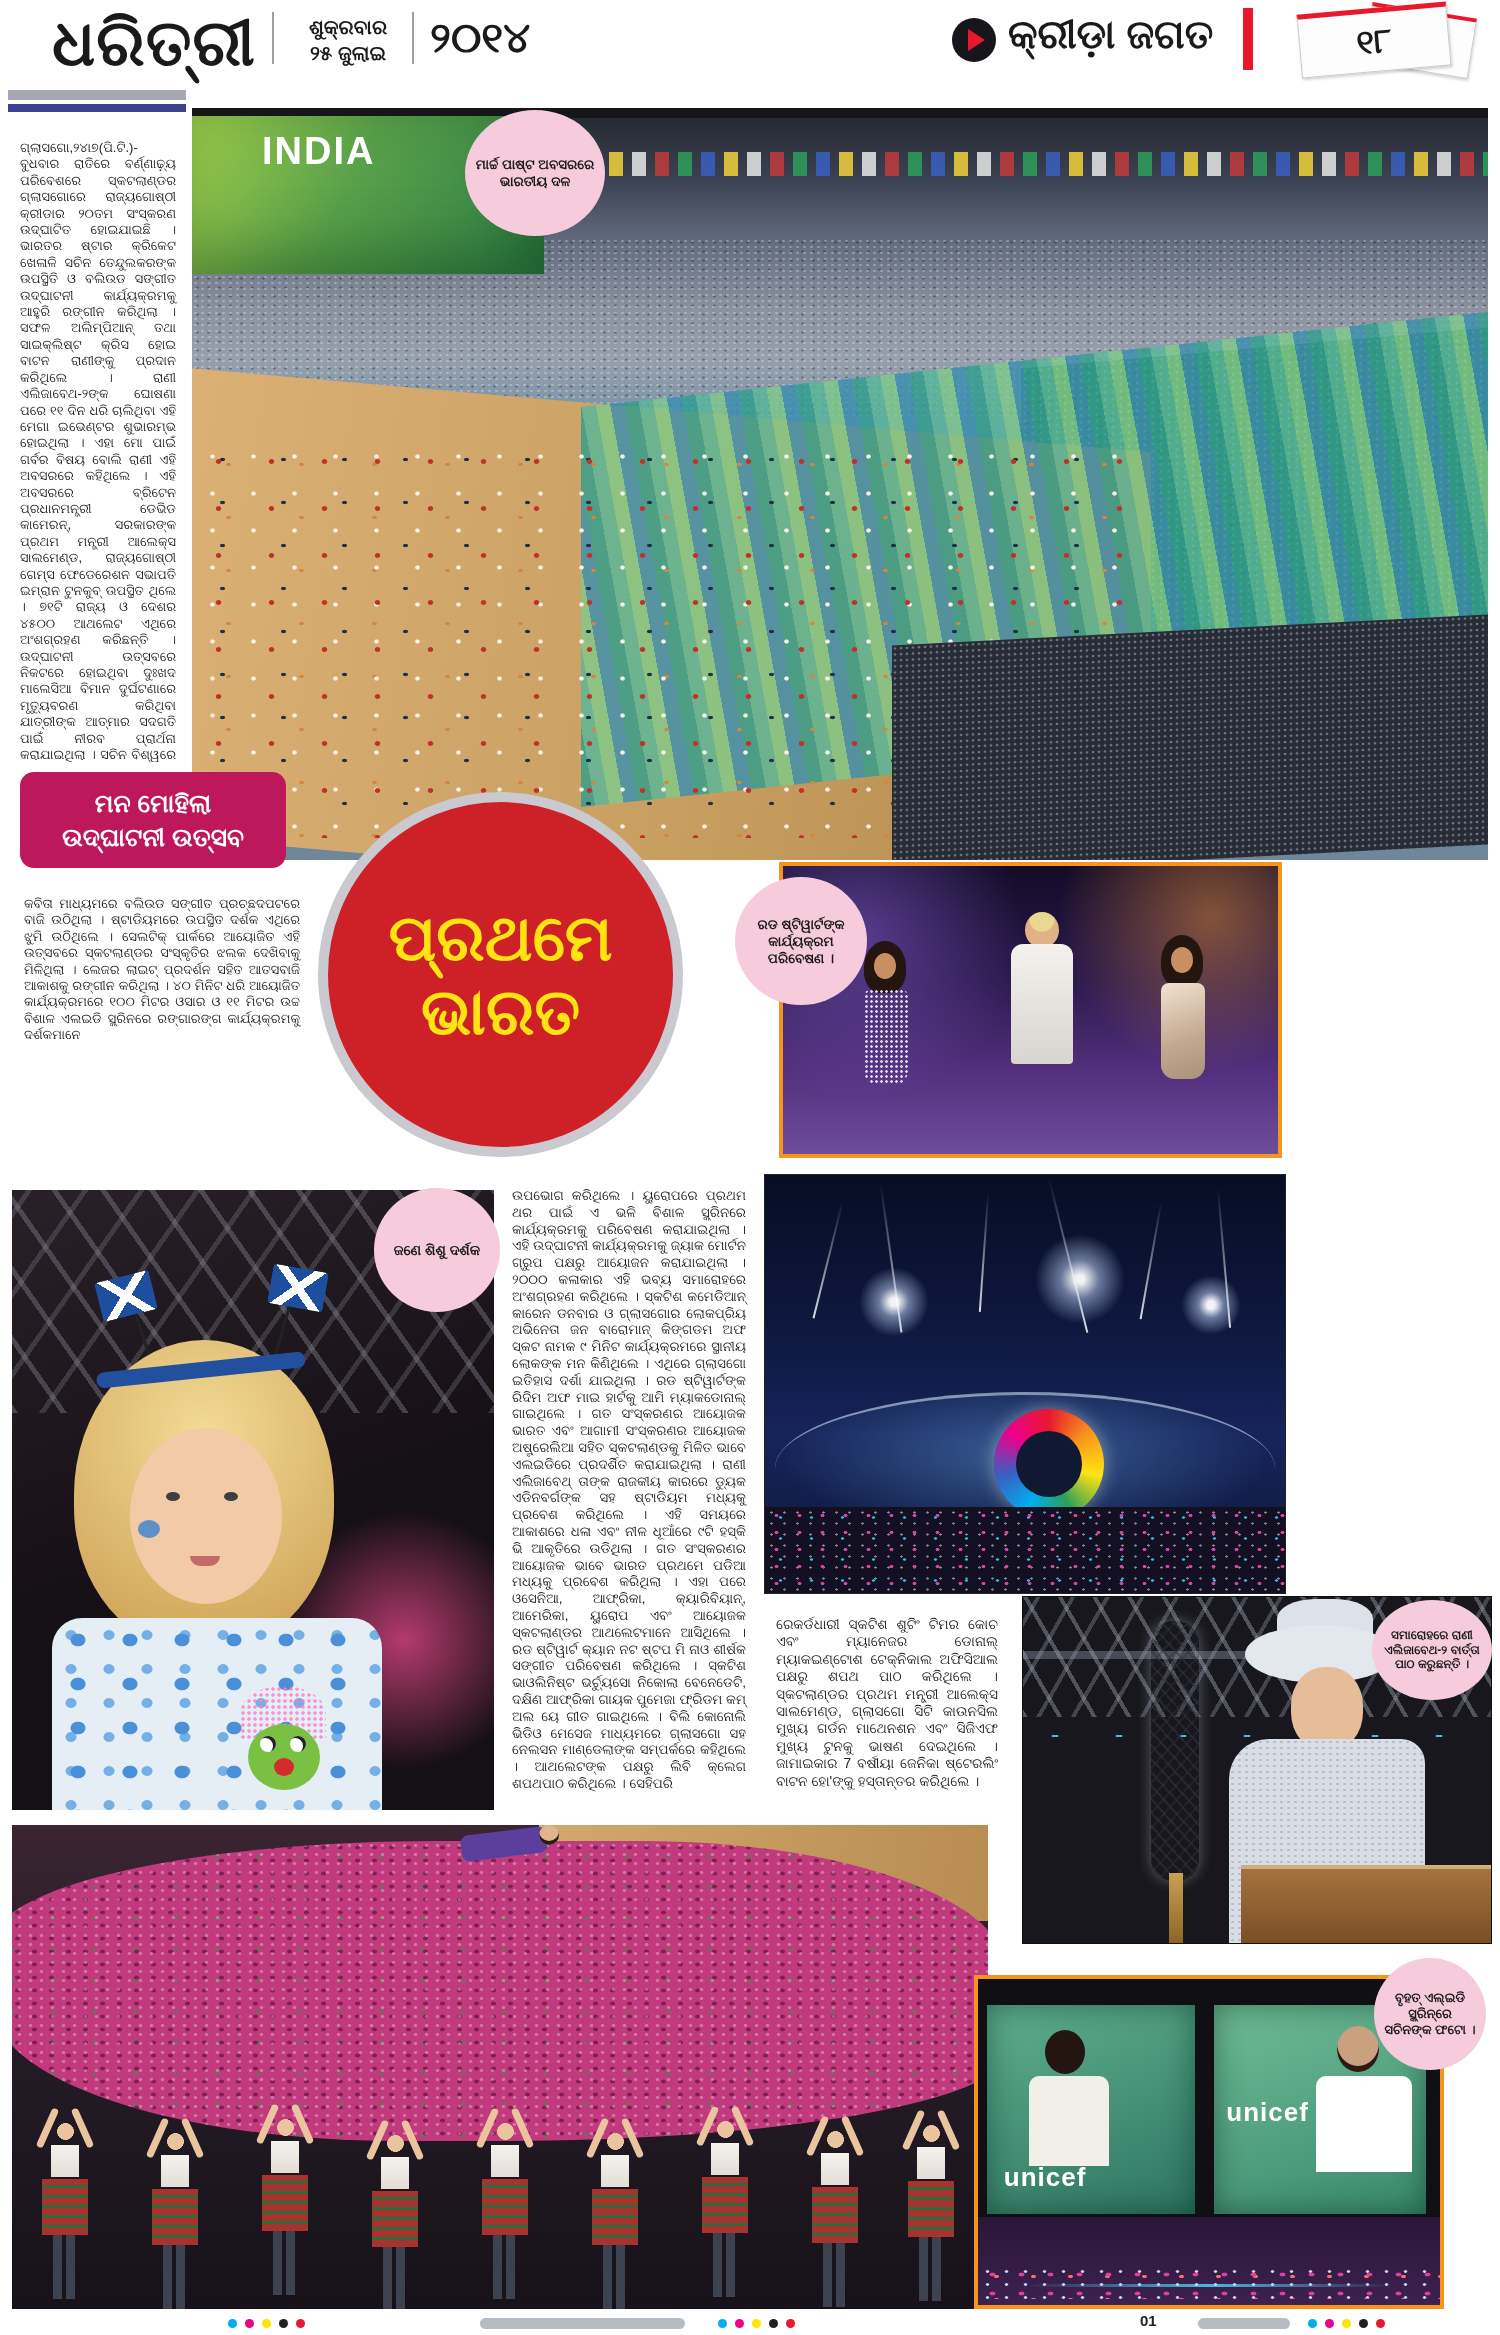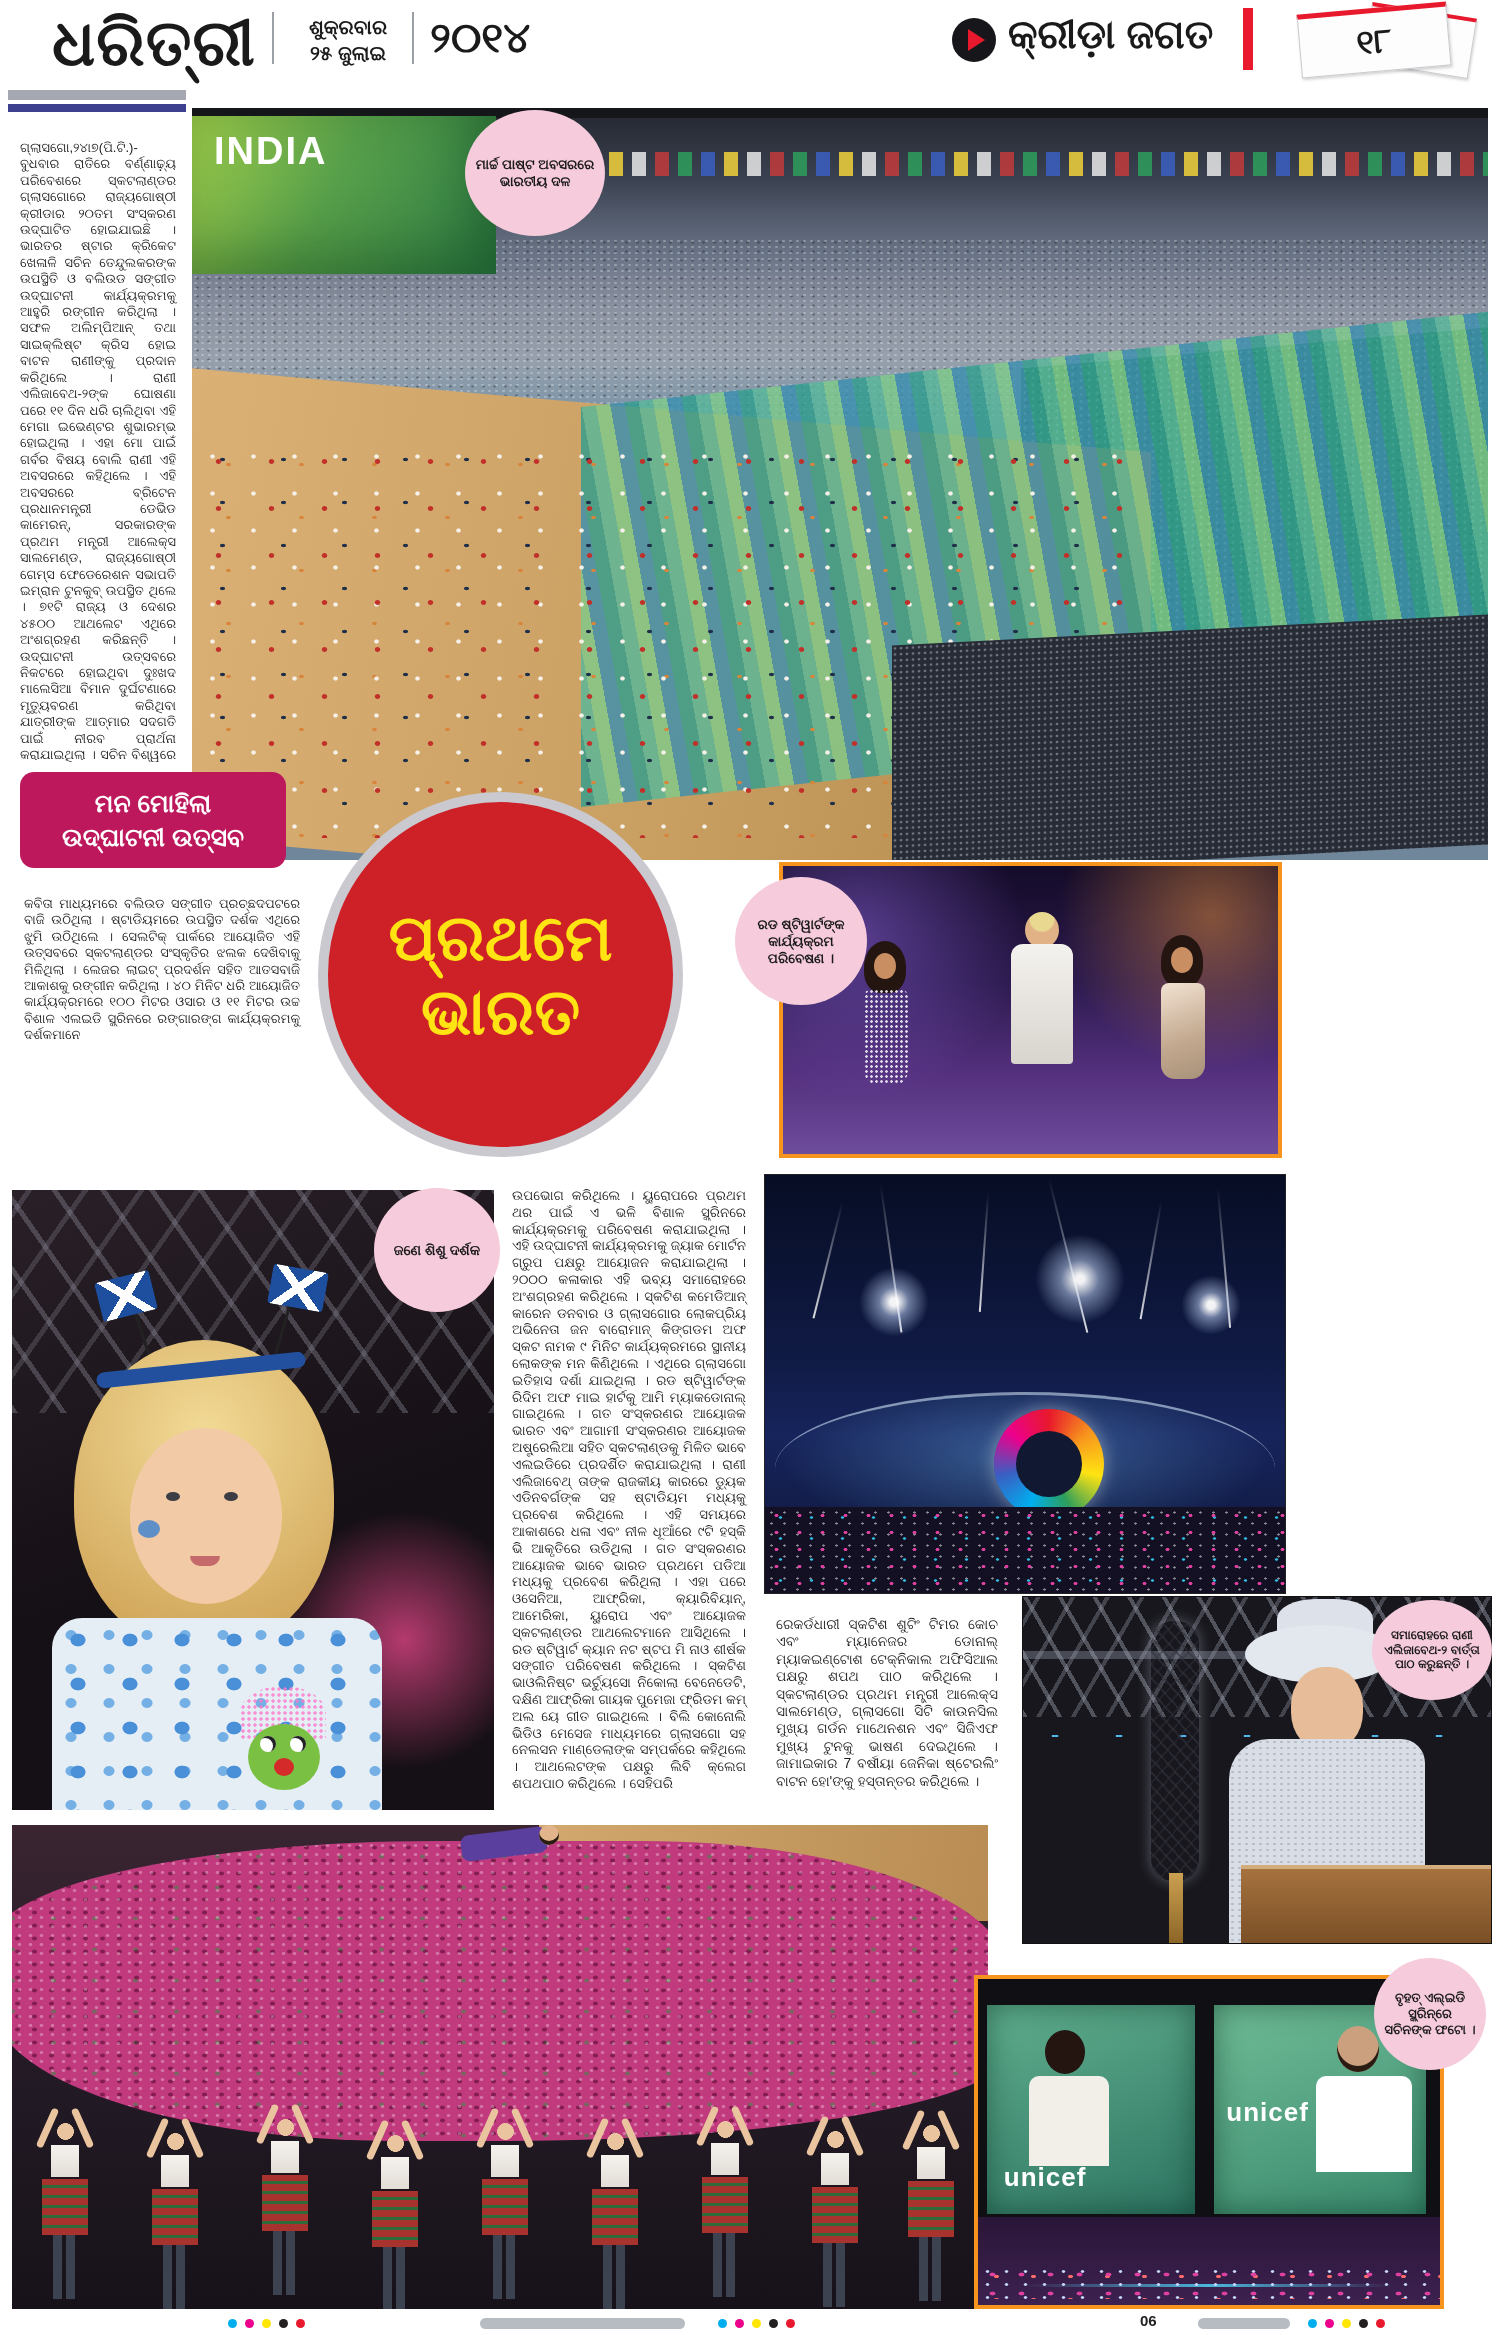--- a/index.html
+++ b/index.html
@@ -45,21 +45,21 @@
   .photo{overflow:hidden;}
   #main-photo{left:192px;top:108px;width:1296px;height:752px;background:linear-gradient(180deg,#23262e 0px,#3a4150 70px,#667083 140px,#8a91a0 200px,#97a0ac 250px,#7d95a8 300px,#70879b 360px);}
   .mp-topbar{left:0;top:0;width:100%;height:10px;background:#15161a;}
   .mp-flags{left:18%;top:44px;width:82%;height:24px;background:repeating-linear-gradient(90deg,#c23b3b 0 14px,rgba(0,0,0,0) 14px 23px,#2e9e5b 23px 37px,rgba(0,0,0,0) 37px 46px,#3a5fc2 46px 60px,rgba(0,0,0,0) 60px 69px,#f2d23a 69px 83px,rgba(0,0,0,0) 83px 92px,#e8e8e8 92px 106px,rgba(0,0,0,0) 106px 115px);opacity:.85;}
   .mp-crowd{left:0;top:130px;width:100%;height:180px;background-image:radial-gradient(rgba(255,255,255,.35) 1px,transparent 1.7px),radial-gradient(rgba(0,0,0,.35) 1px,transparent 1.7px);background-size:7px 6px,11px 9px;opacity:.8;}
   .mp-seats{right:0;top:240px;width:36%;height:380px;background:#3c7a5c;transform:skewY(-5deg);background-image:radial-gradient(rgba(230,240,235,.5) 1px,transparent 1.8px),radial-gradient(rgba(10,40,25,.6) 1px,transparent 1.8px);background-size:8px 7px,12px 10px;}
   .mp-floor{left:-4%;top:300px;width:78%;height:470px;background:linear-gradient(100deg,#dcb277,#c89e61 55%,#b2894c);transform:skewY(5deg);}
   .mp-stripes{left:30%;top:250px;width:72%;height:400px;background:repeating-linear-gradient(80deg,#2f9e8e 0 14px,#57b89a 14px 28px,#7ecb8a 28px 42px,#3a8fb0 42px 56px);transform:skewY(-6deg);opacity:.8;}
   .mp-performers{left:0;top:330px;width:72%;height:400px;background-image:radial-gradient(#c2302a 2.2px,transparent 3.2px),radial-gradient(#f5f0e8 1.8px,transparent 2.8px),radial-gradient(#20304a 2px,transparent 3px),radial-gradient(#d8843a 1.8px,transparent 2.8px);background-size:53px 47px,41px 37px,61px 43px,73px 53px;}
   .mp-crowd2{right:0;bottom:0;width:46%;height:230px;background:#272b35;background-image:radial-gradient(rgba(220,225,235,.4) 1px,transparent 1.7px);background-size:6px 6px;transform:skewY(-3deg);}
-  .india-sign{left:0;top:8px;width:304px;height:158px;background:linear-gradient(115deg,#9ccb4a 0%,#58a04a 45%,#2e7d46 100%);box-shadow:inset -20px -20px 60px rgba(0,40,10,.35);}
+  .india-sign{left:0;top:8px;width:304px;height:158px;background:linear-gradient(115deg,#9ccb4a 0%,#58a04a 45%,#2e7d46 100%);box-shadow:inset -20px -20px 60px rgba(0,40,10,.35);padding-left:48px;}
   .india-sign span{display:block;padding:14px 0 0 22px;color:#ffffff;font-weight:bold;font-size:38px;letter-spacing:2px;}
   #rod-photo{left:779px;top:862px;width:503px;height:296px;border:4px solid #f7941d;box-sizing:border-box;background:linear-gradient(180deg,#140b28,#2c1a4e 40%,#54307e 72%,#6e4d9c);}
   .rod-spot1{left:55%;top:0;width:45%;height:70%;background:radial-gradient(circle at 70% 25%,rgba(255,160,60,.45),rgba(255,160,60,0) 70%);}
   .rod-spot2{left:0;top:0;width:50%;height:80%;background:radial-gradient(circle at 30% 30%,rgba(140,100,220,.5),rgba(140,100,220,0) 70%);}
   .figure{position:absolute;}
   .head{position:absolute;border-radius:50%;background:#e8b88a;}
   .rod-man-head{left:14px;top:0;width:34px;height:36px;background:radial-gradient(circle at 50% 20%,#e8d890 35%,#e0b286 40%);}
   .rod-man-body{position:absolute;left:0;top:32px;width:62px;height:120px;background:linear-gradient(180deg,#f4f2ee,#d8d4ce);border-radius:12px 12px 4px 4px;}
   .rod-w-hair{left:2px;top:0;width:42px;height:52px;border-radius:50% 50% 40% 40%;background:#241510;}
   .rod-w-face{left:12px;top:12px;width:22px;height:26px;border-radius:50%;background:#c98e62;}
@@ -302,17 +302,17 @@
       <div class="u-crowd"></div>
     </div>
   </div>
   <div class="abs cap" id="cap-sachin">
     <span>ବୃହତ୍ ଏଲ୍‌ଇଡି ସ୍କ୍ରିନ୍‌ରେ ସଚିନଙ୍କ ଫଟୋ ।</span>
   </div>
 
   <div class="abs dots" style="left:228px;top:2319px;"></div>
   <div class="abs graybar" style="left:480px;top:2318px;width:205px;"></div>
   <div class="abs dots" style="left:718px;top:2319px;"></div>
-  <div class="abs" id="pagefoot">06</div>
+  <div class="abs" id="pagefoot">01</div>
   <div class="abs graybar" style="left:1198px;top:2318px;width:92px;"></div>
   <div class="abs dots" style="left:1308px;top:2319px;"></div>
 
 </div>
 
 </body></html>

